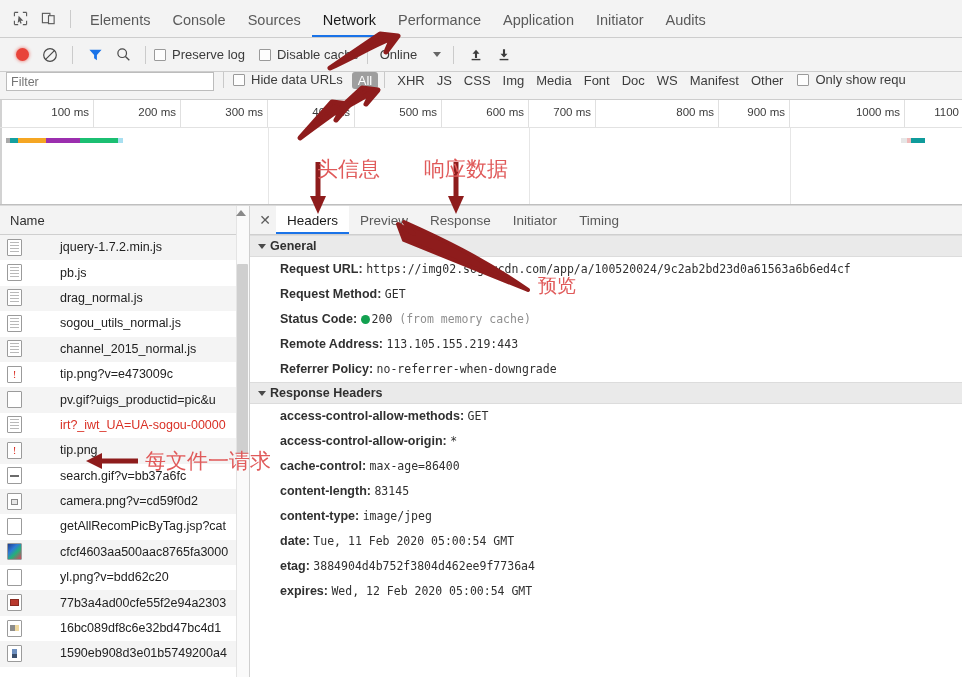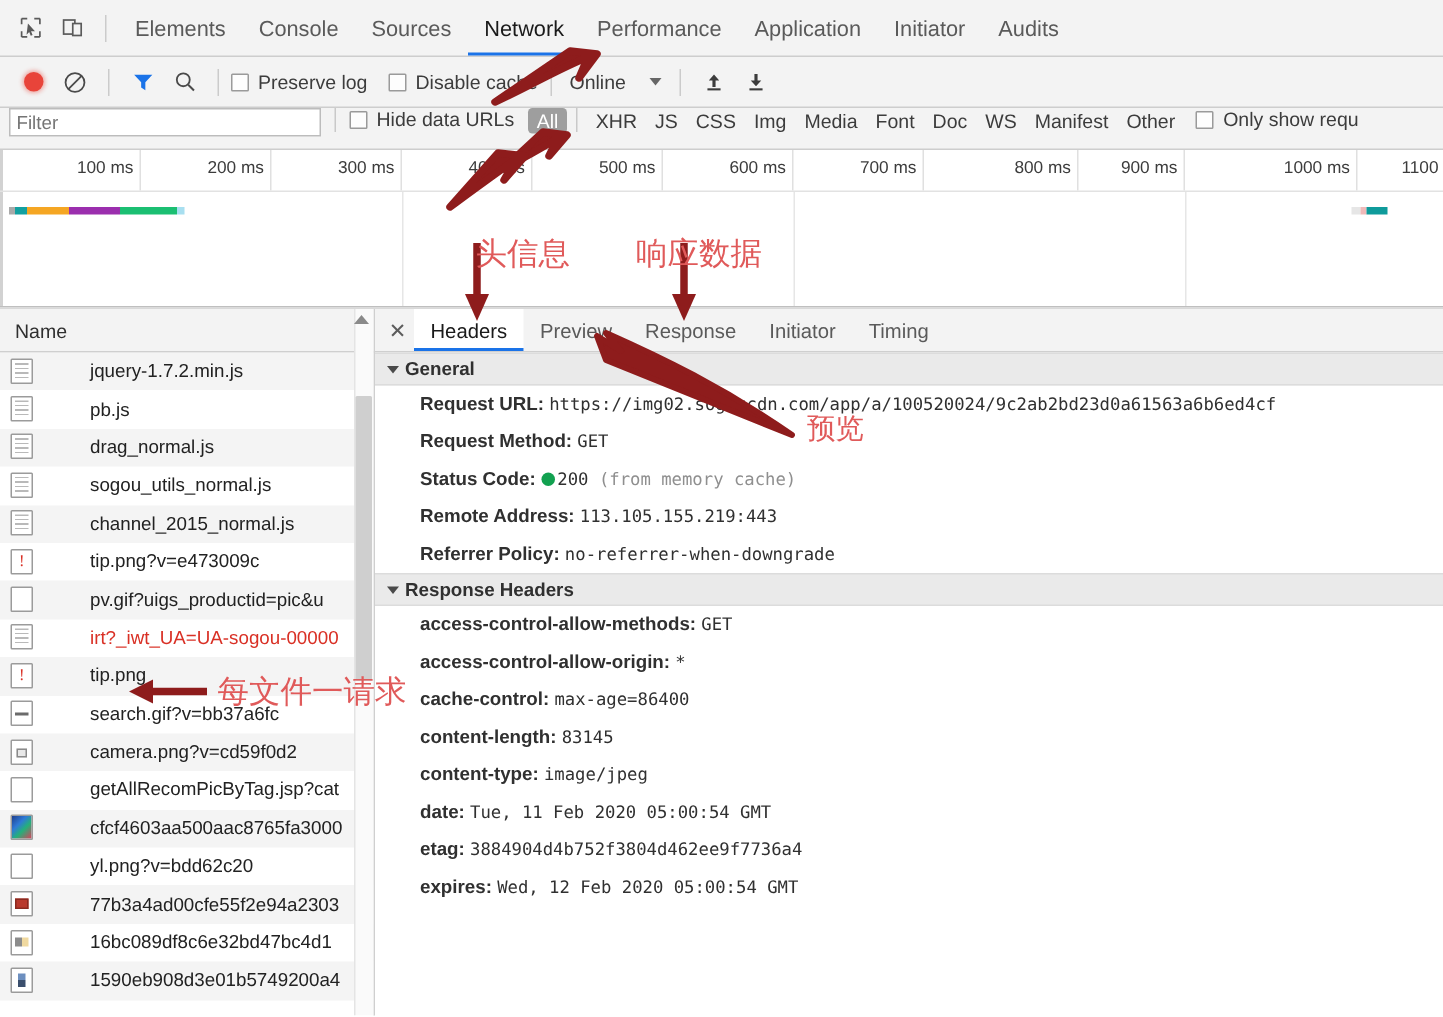--- a/index.html
+++ b/index.html
@@ -478,21 +478,21 @@
       </div>
       <div class="ov-tick" style="left: 268px; width: 87px;">
         <span>400 ms</span>
       </div>
       <div class="ov-tick" style="left: 355px; width: 87px;">
         <span>500 ms</span>
       </div>
       <div class="ov-tick" style="left: 442px; width: 87px;">
         <span>600 ms</span>
       </div>
-      <div class="ov-tick" style="left: 529px; width: 87px;">
+      <div class="ov-tick" style="left: 509px; width: 87px;">
         <span>700 ms</span>
       </div>
       <div class="ov-tick" style="left: 632px; width: 87px;">
         <span>800 ms</span>
       </div>
       <div class="ov-tick" style="left: 703px; width: 87px;">
         <span>900 ms</span>
       </div>
       <div class="ov-tick" style="left: 818px; width: 87px;">
         <span>1000 ms</span>

